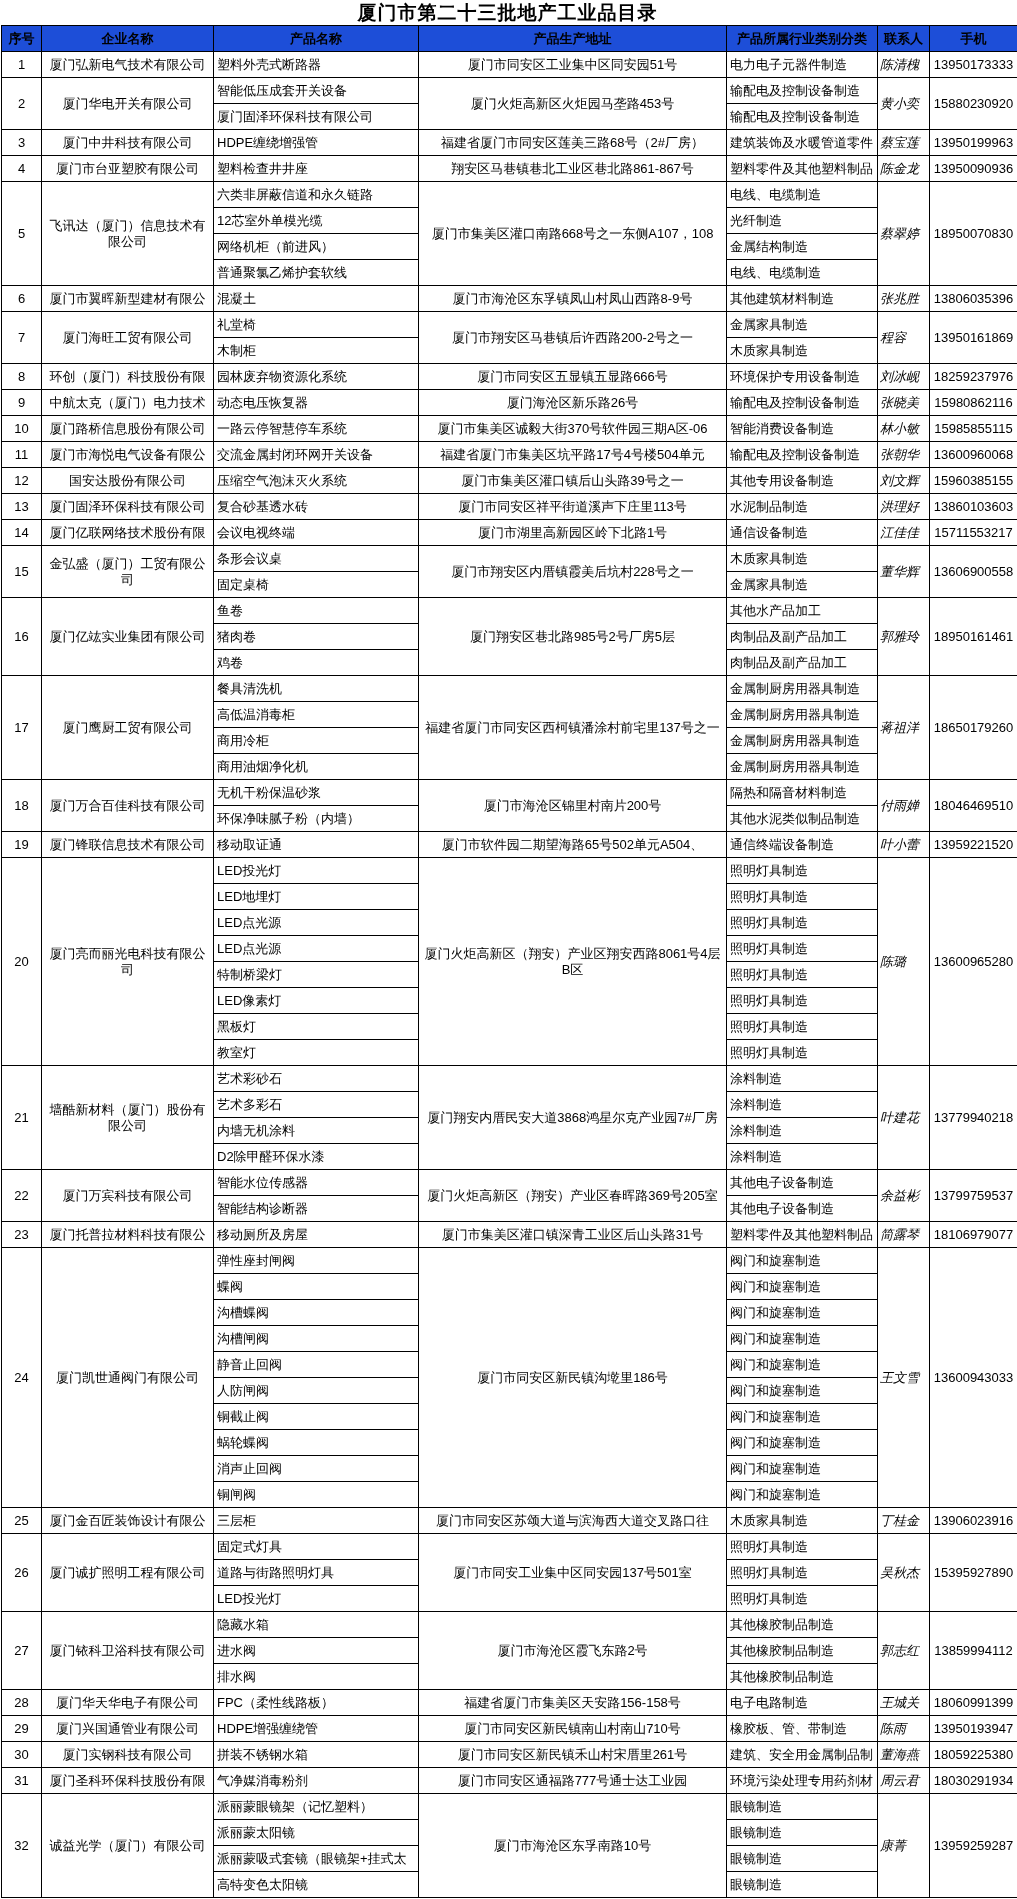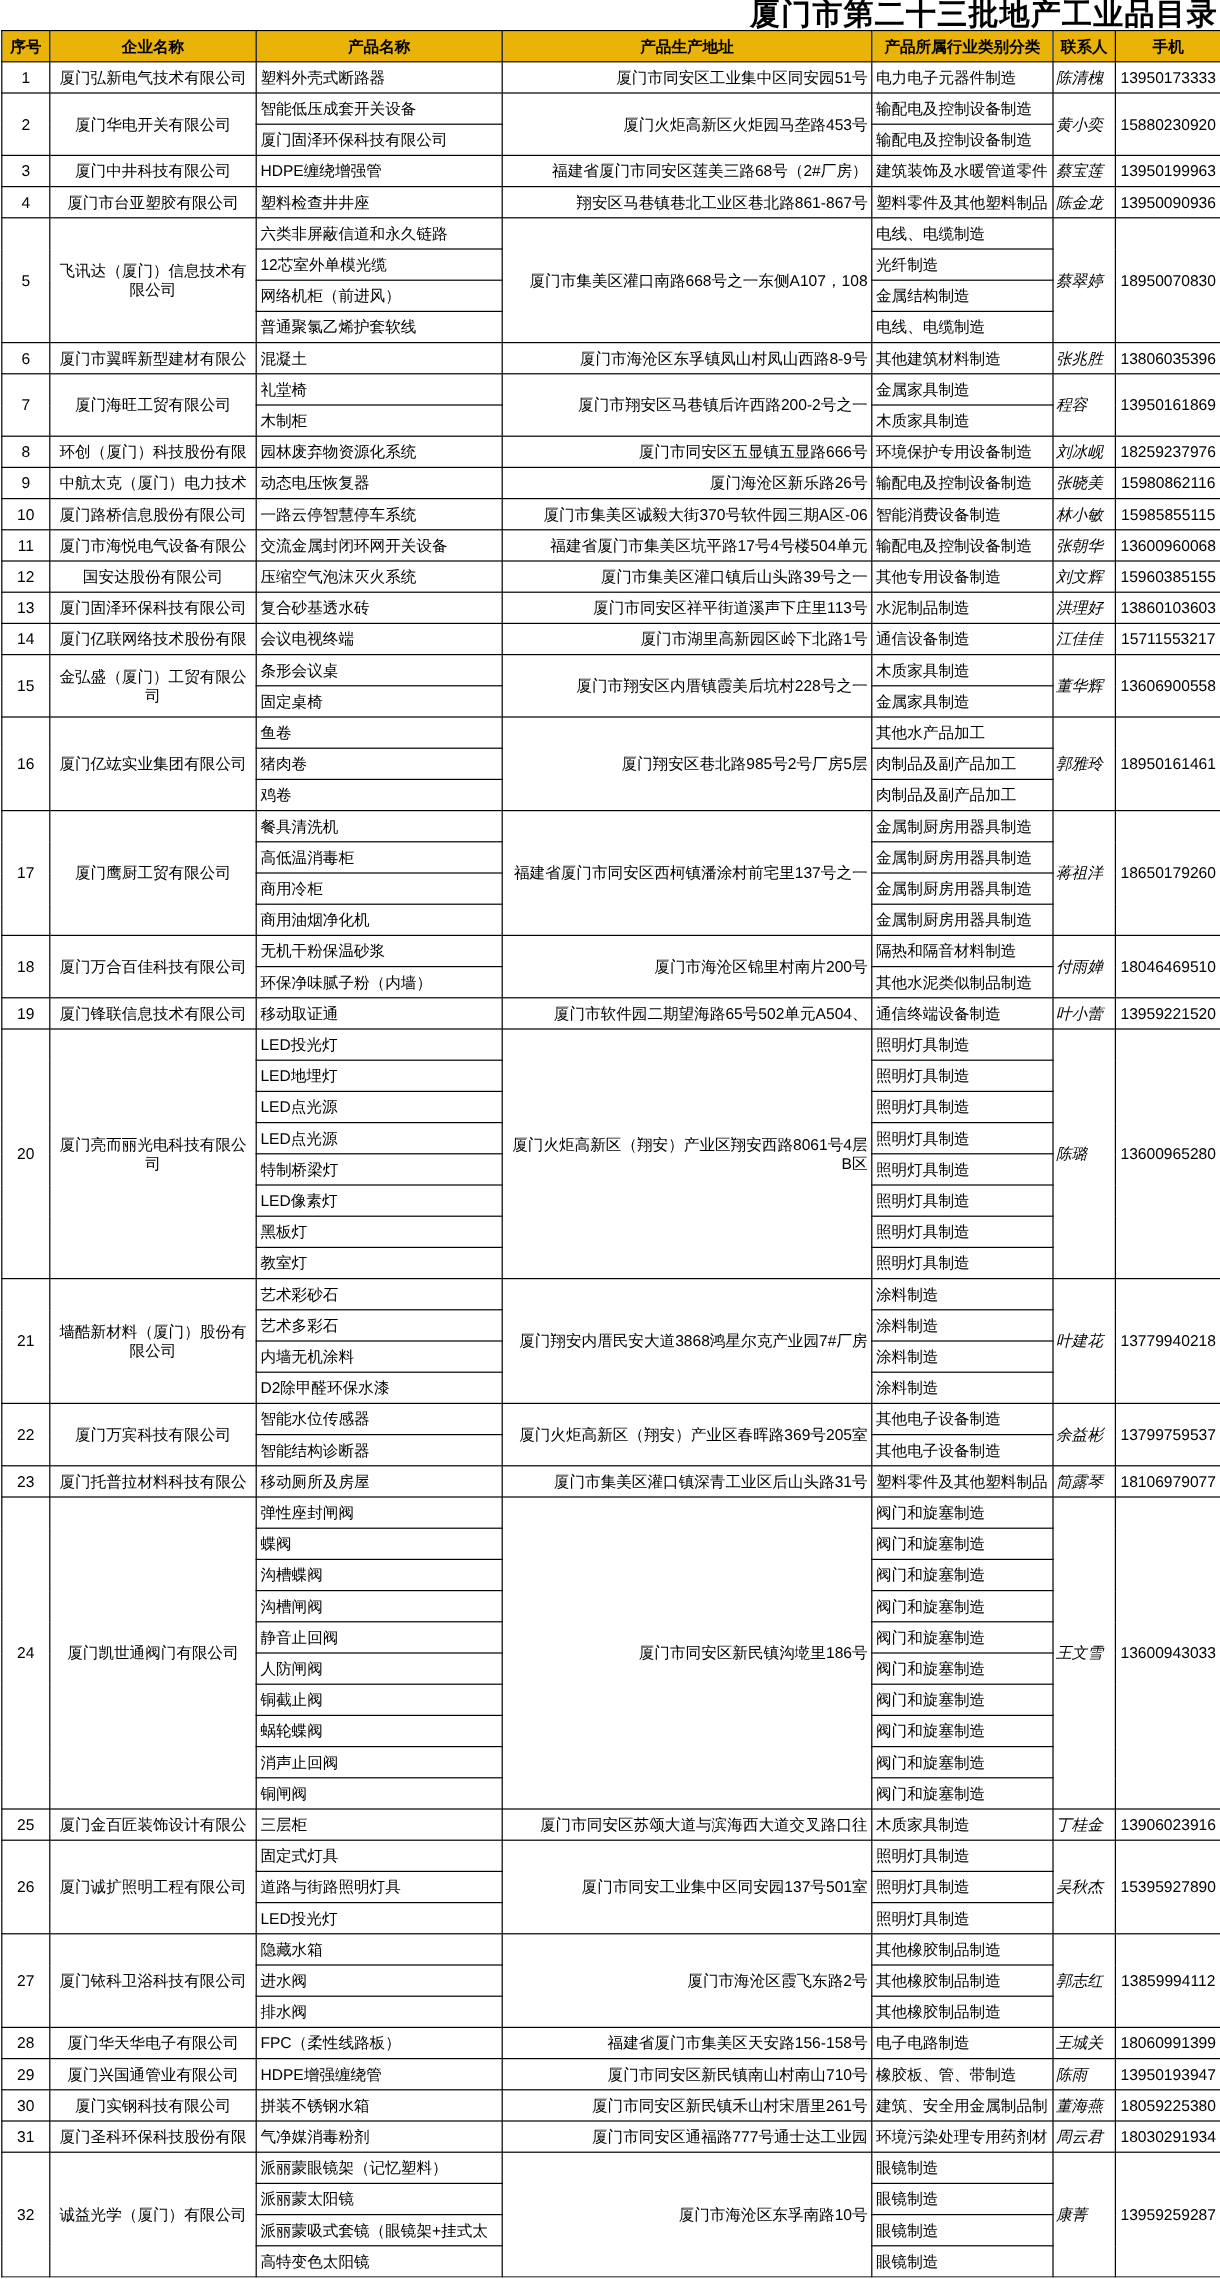--- a/index.html
+++ b/index.html
@@ -10,51 +10,51 @@
     color: #000000;
     width: 1017px;
   }
   .page {
     width: 1017px;
   }
   .title {
     width: 1015px;
     height: 25px;
     line-height: 25px;
-    text-align: right;
-    font-size: 25px;
+    text-align: center;
+    font-size: 19px;
     font-weight: bold;
     letter-spacing: 1px;
   }
   table {
     border-collapse: collapse;
     table-layout: fixed;
     width: 1016px;
     margin-left: 1px;
   }
   th, td {
     border: 1px solid #000000;
     font-size: 13px;
     padding: 0 3px;
     vertical-align: middle;
     overflow: hidden;
   }
   thead th {
-    background: #eab308;
+    background: #1d4ed8;
     height: 25px;
     font-weight: bold;
     text-align: center;
     white-space: nowrap;
     padding: 0 1px;
   }
   tbody tr { height: 26px; }
   td.c-no       { text-align: center; white-space: nowrap; padding: 0 1px; }
   td.c-company  { text-align: center; line-height: 16px; }
   td.c-product  { text-align: left; white-space: nowrap; }
-  td.c-address  { text-align: right; line-height: 16px; }
+  td.c-address  { text-align: center; line-height: 16px; }
   td.c-category { text-align: left; white-space: nowrap; }
   td.c-contact  { text-align: left; white-space: nowrap; padding: 0 2px; font-style: italic; }
   td.c-phone    { text-align: center; white-space: nowrap; padding: 0 2px; }
   col.w-no       { width: 40px;  }
   col.w-company  { width: 172px; }
   col.w-product  { width: 205px; }
   col.w-address  { width: 308px; }
   col.w-category { width: 151px; }
   col.w-contact  { width: 52px;  }
   col.w-phone    { width: 88px;  }

